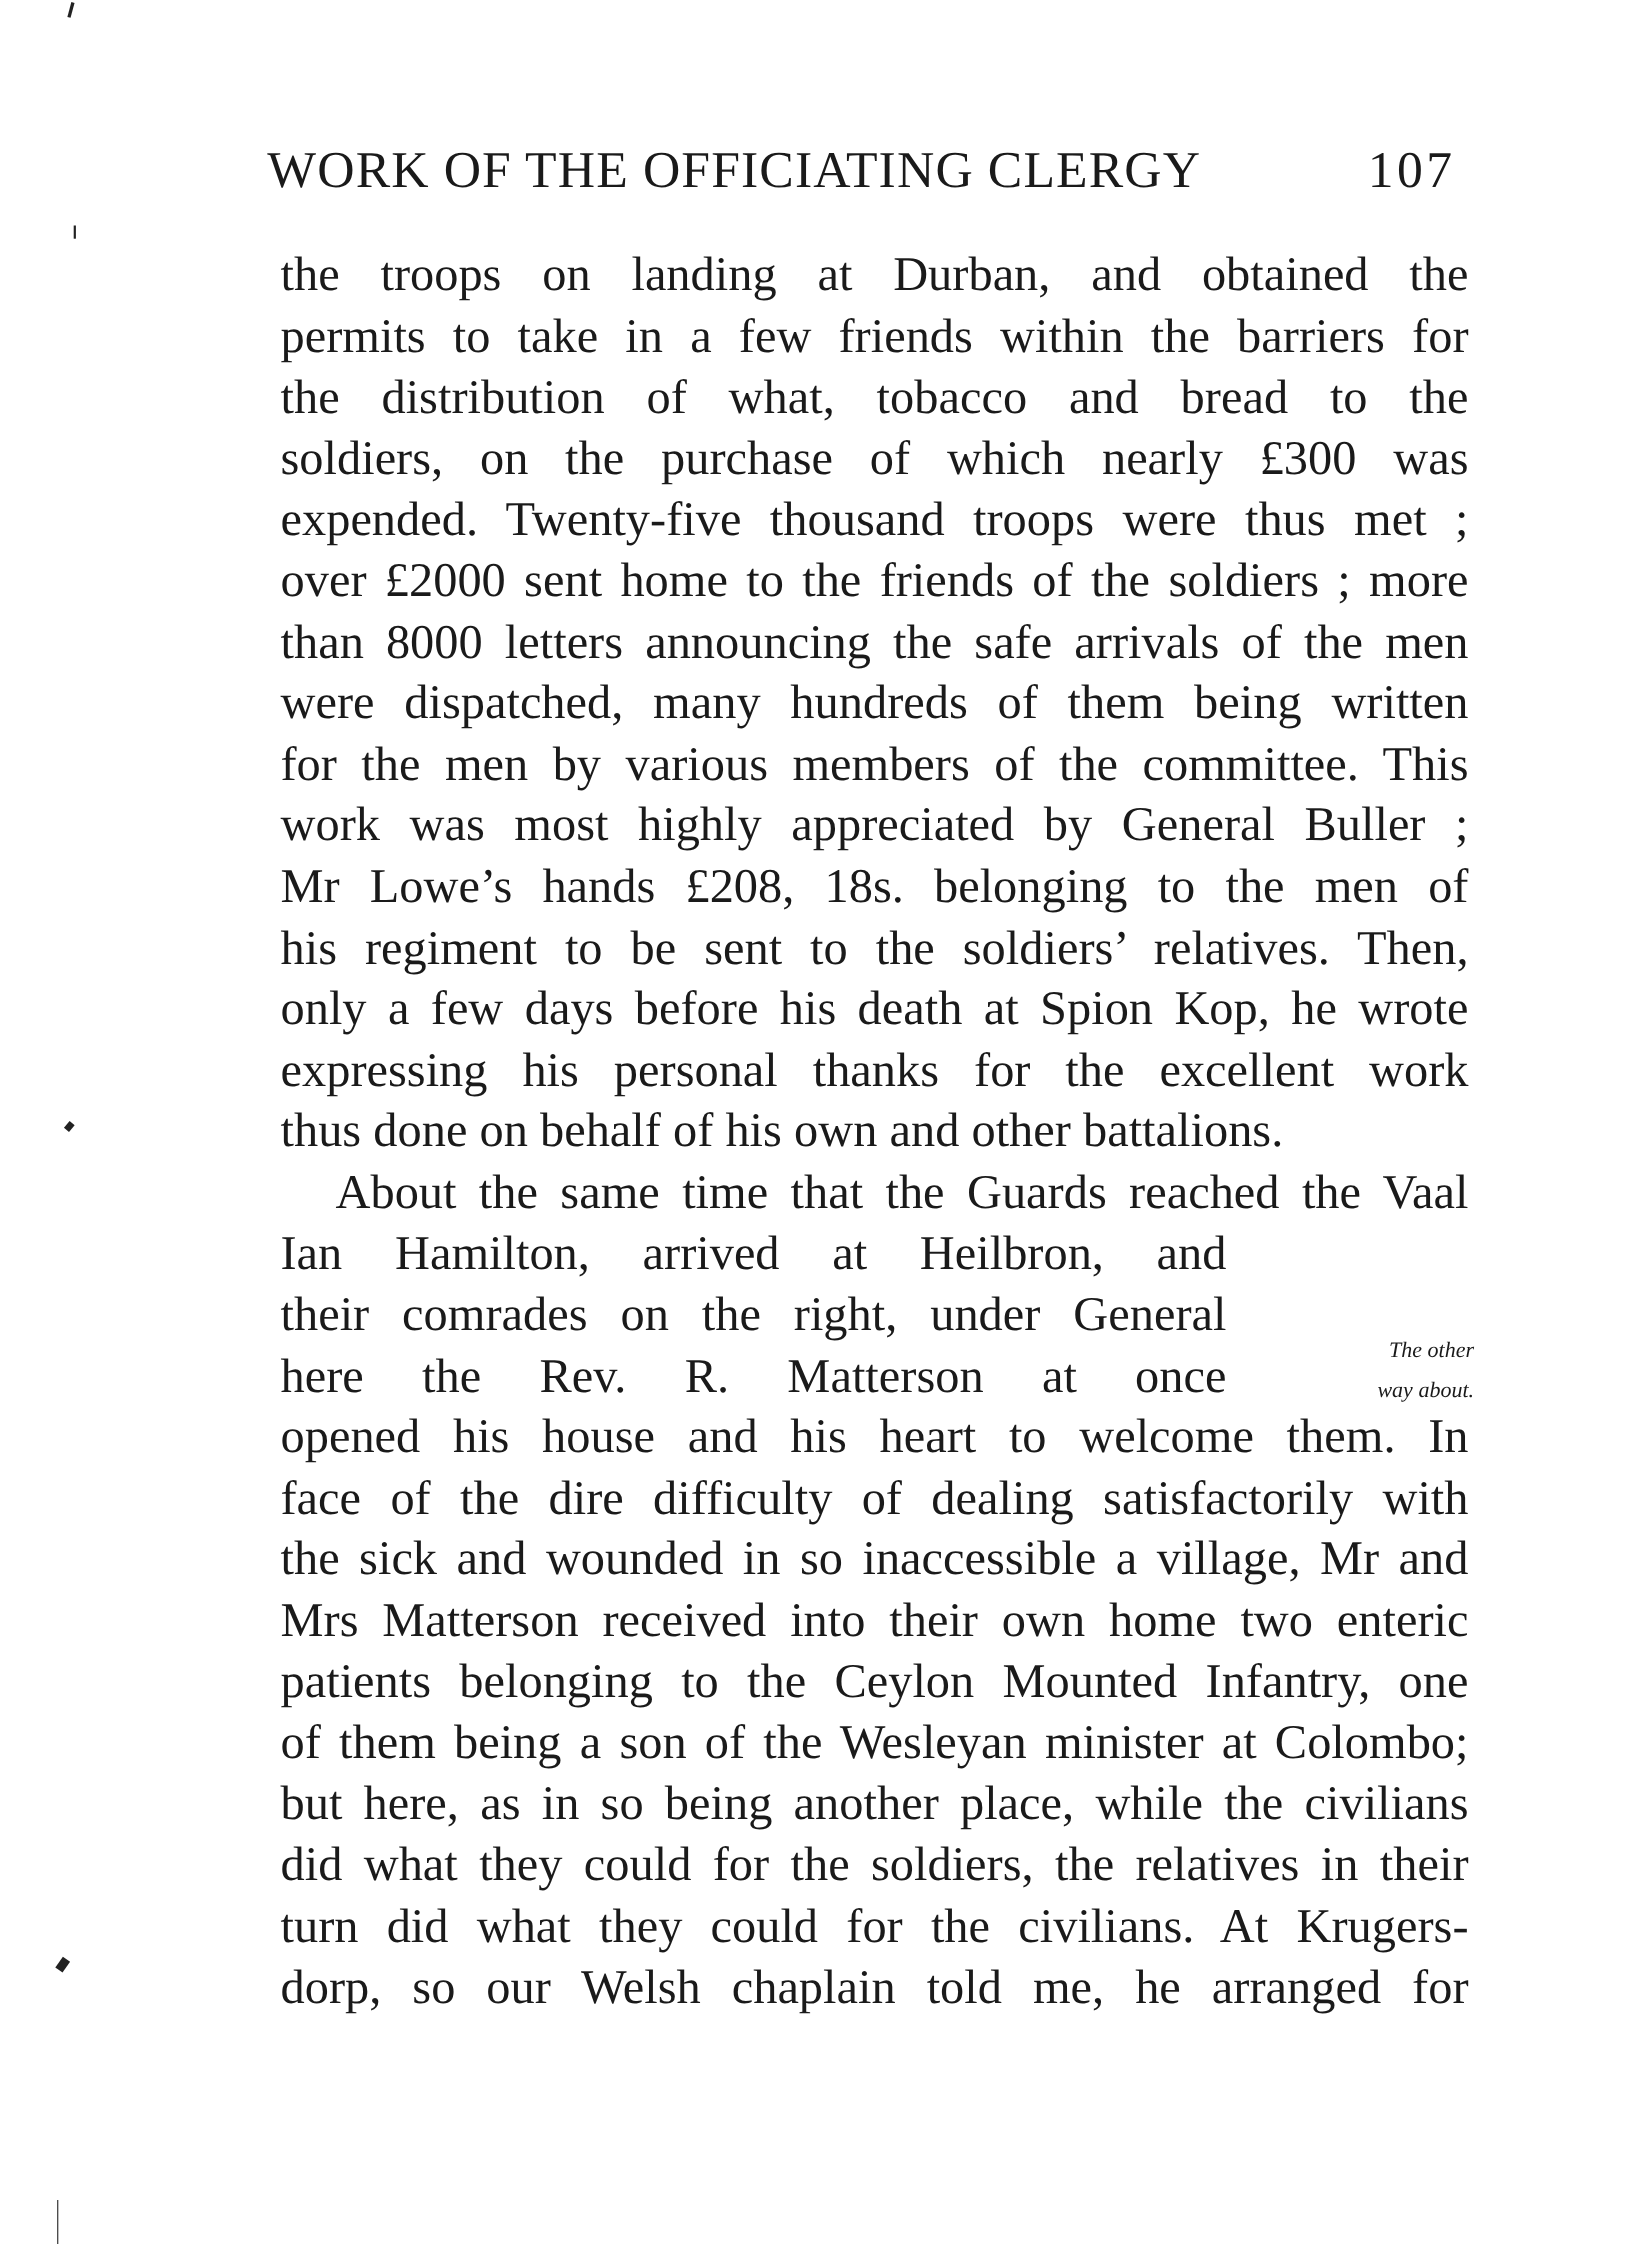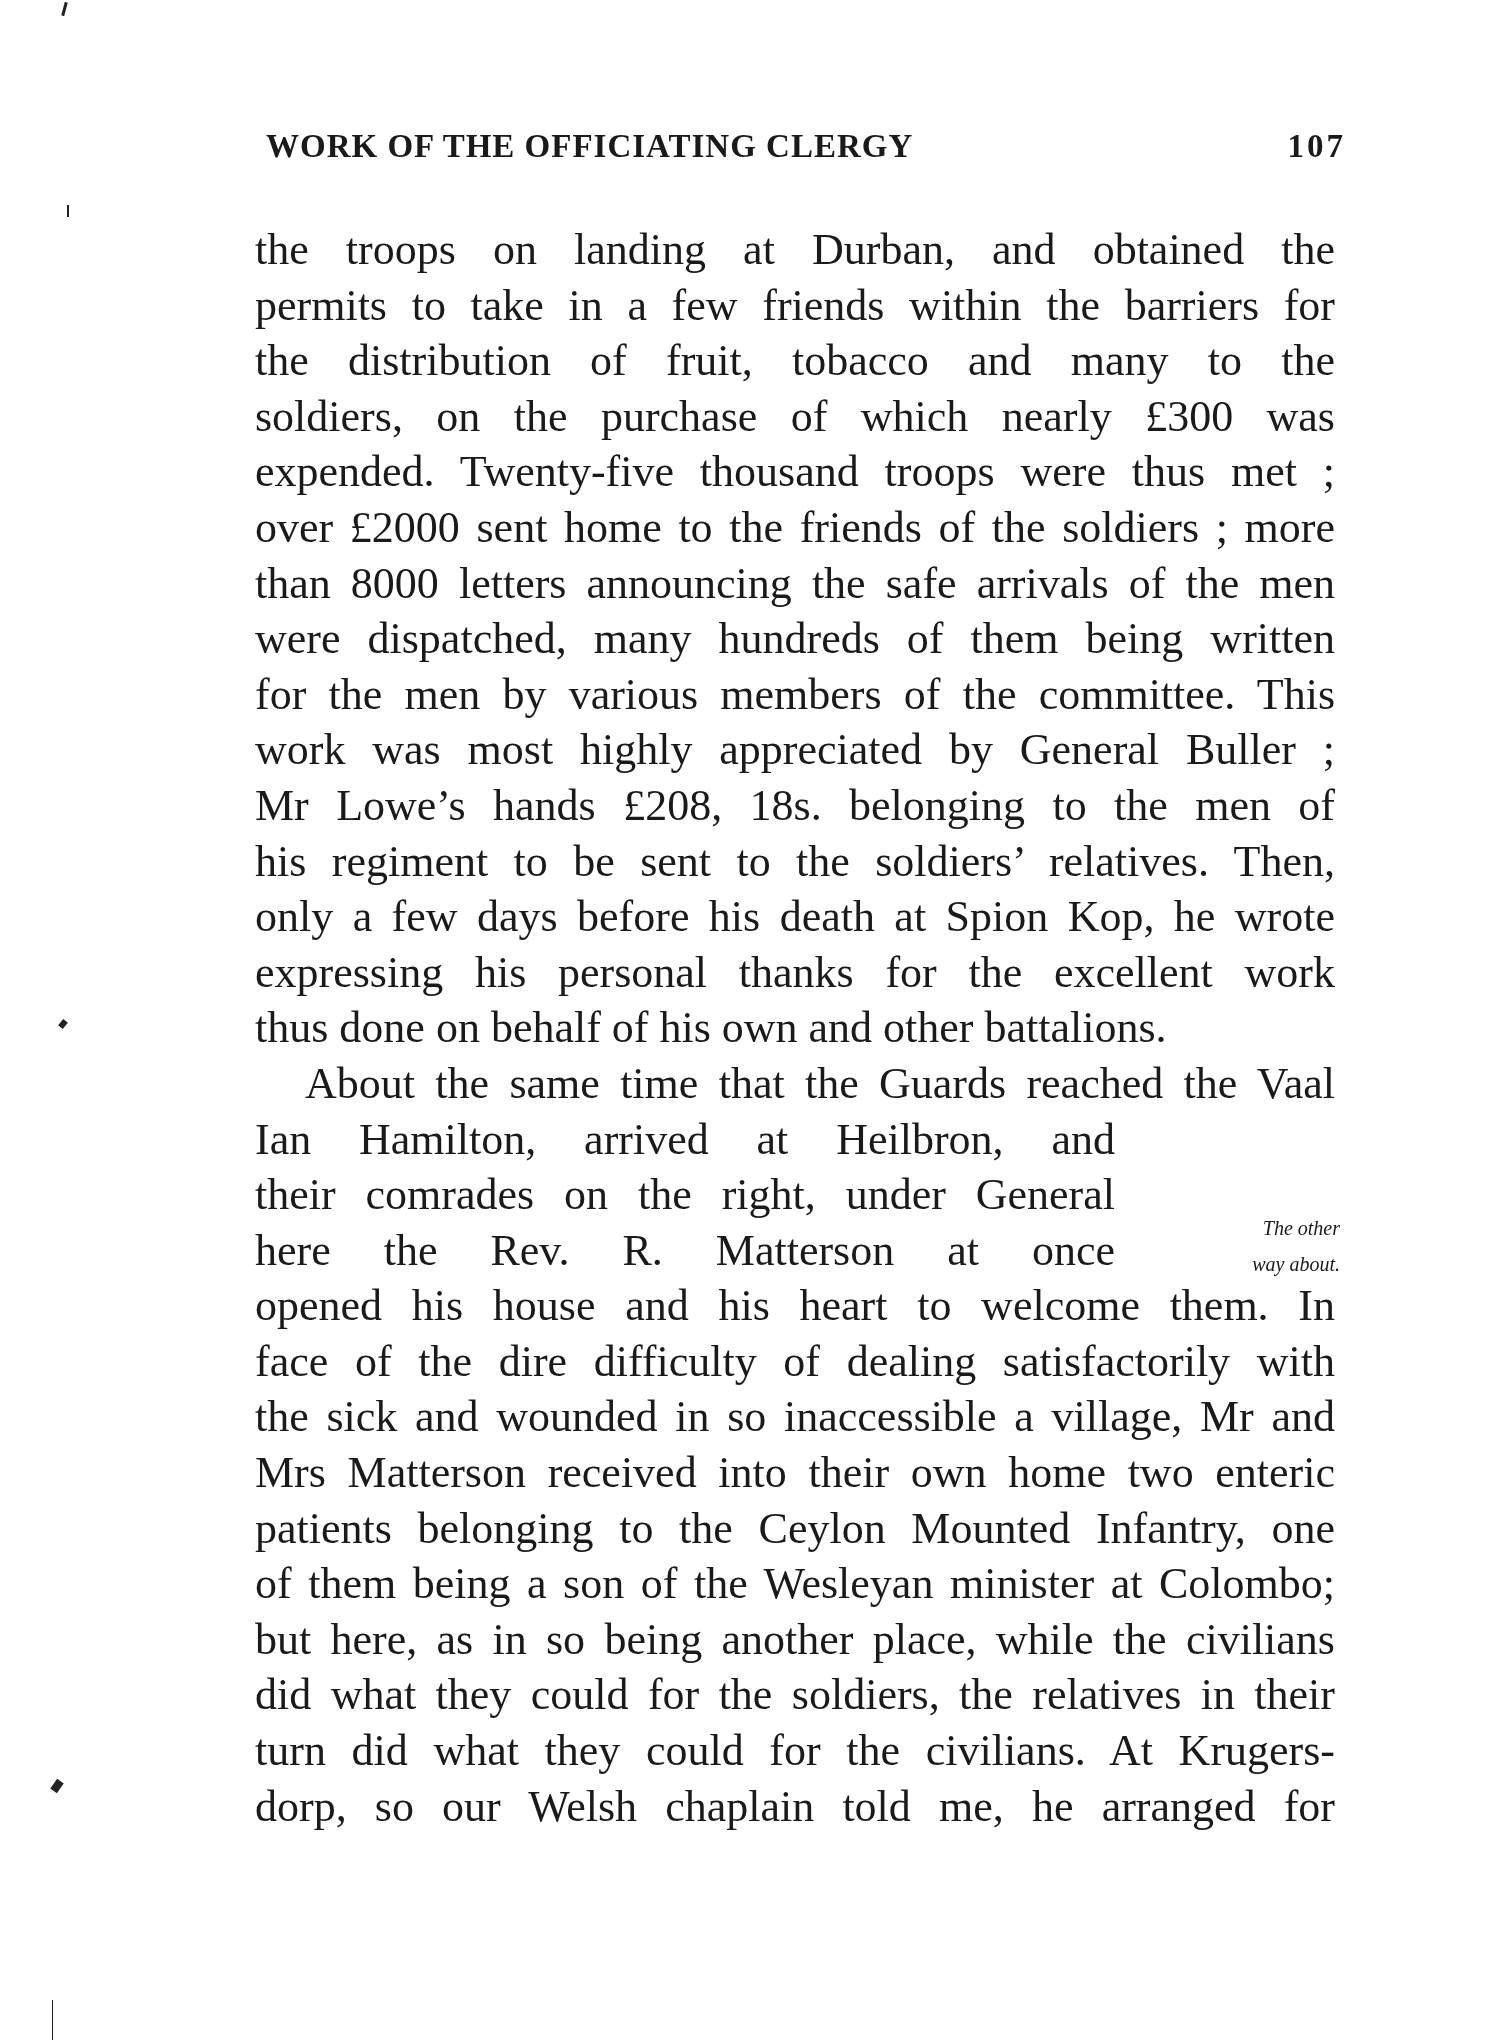--- a/index.html
+++ b/index.html
@@ -1,19 +1,19 @@
 <!DOCTYPE html>
 <html><head>
 <meta charset="utf-8">
 <style>
   html, body { margin: 0; padding: 0; background: #ffffff; }
   body { width: 1499px; height: 2041px; position: relative; overflow: hidden;
          font-family: "Liberation Serif", "DejaVu Serif", serif; color: #1a1a1a; }
-  .running-head { position: absolute; left: 266px; top: 128px; width: 1080px; height: 60px;
-                  font-size: 33px; letter-spacing: 1px; font-weight: bold; }
+  .running-head { position: absolute; left: 243px; top: 128px; width: 1080px; height: 60px;
+                  font-size: 47px; letter-spacing: 1px; }
   .running-head .title { position: absolute; left: 0; top: 0; white-space: nowrap; }
   .running-head .folio { position: absolute; right: 0; top: 0; letter-spacing: 3px; }
   .body-text { position: absolute; left: 255px; top: 222px; width: 1080px; }
   .line { height: 55.6px; line-height: 55.6px; font-size: 44px; white-space: nowrap;
           text-align: justify; text-align-last: justify; }
   .line.last { text-align-last: left; }
   .line.indent { padding-left: 50px; }
   .line.narrow { width: 860px; }
   .marginal-note { position: absolute; left: 1150px; top: 1210px; width: 190px;
                    font-style: italic; font-size: 20px; line-height: 36px; text-align: right; }
@@ -23,21 +23,21 @@
 <body>
 
 <div class="running-head">
   <span class="title">WORK OF THE OFFICIATING CLERGY</span>
   <span class="folio">107</span>
 </div>
 
 <div class="body-text">
   <div class="line">the troops on landing at Durban, and obtained the</div>
   <div class="line">permits to take in a few friends within the barriers for</div>
-  <div class="line">the distribution of fruit, tobacco and many to the</div>
+  <div class="line">the distribution of what, tobacco and bread to the</div>
   <div class="line">soldiers, on the purchase of which nearly £300 was</div>
   <div class="line">expended. Twenty-five thousand troops were thus met ;</div>
   <div class="line">over £2000 sent home to the friends of the soldiers ; more</div>
   <div class="line">than 8000 letters announcing the safe arrivals of the men</div>
   <div class="line">were dispatched, many hundreds of them being written</div>
   <div class="line">for the men by various members of the committee. This</div>
   <div class="line">work was most highly appreciated by General Buller ;</div>
   <div class="line">Mr Lowe’s hands £208, 18s. belonging to the men of</div>
   <div class="line">his regiment to be sent to the soldiers’ relatives. Then,</div>
   <div class="line">only a few days before his death at Spion Kop, he wrote</div>

